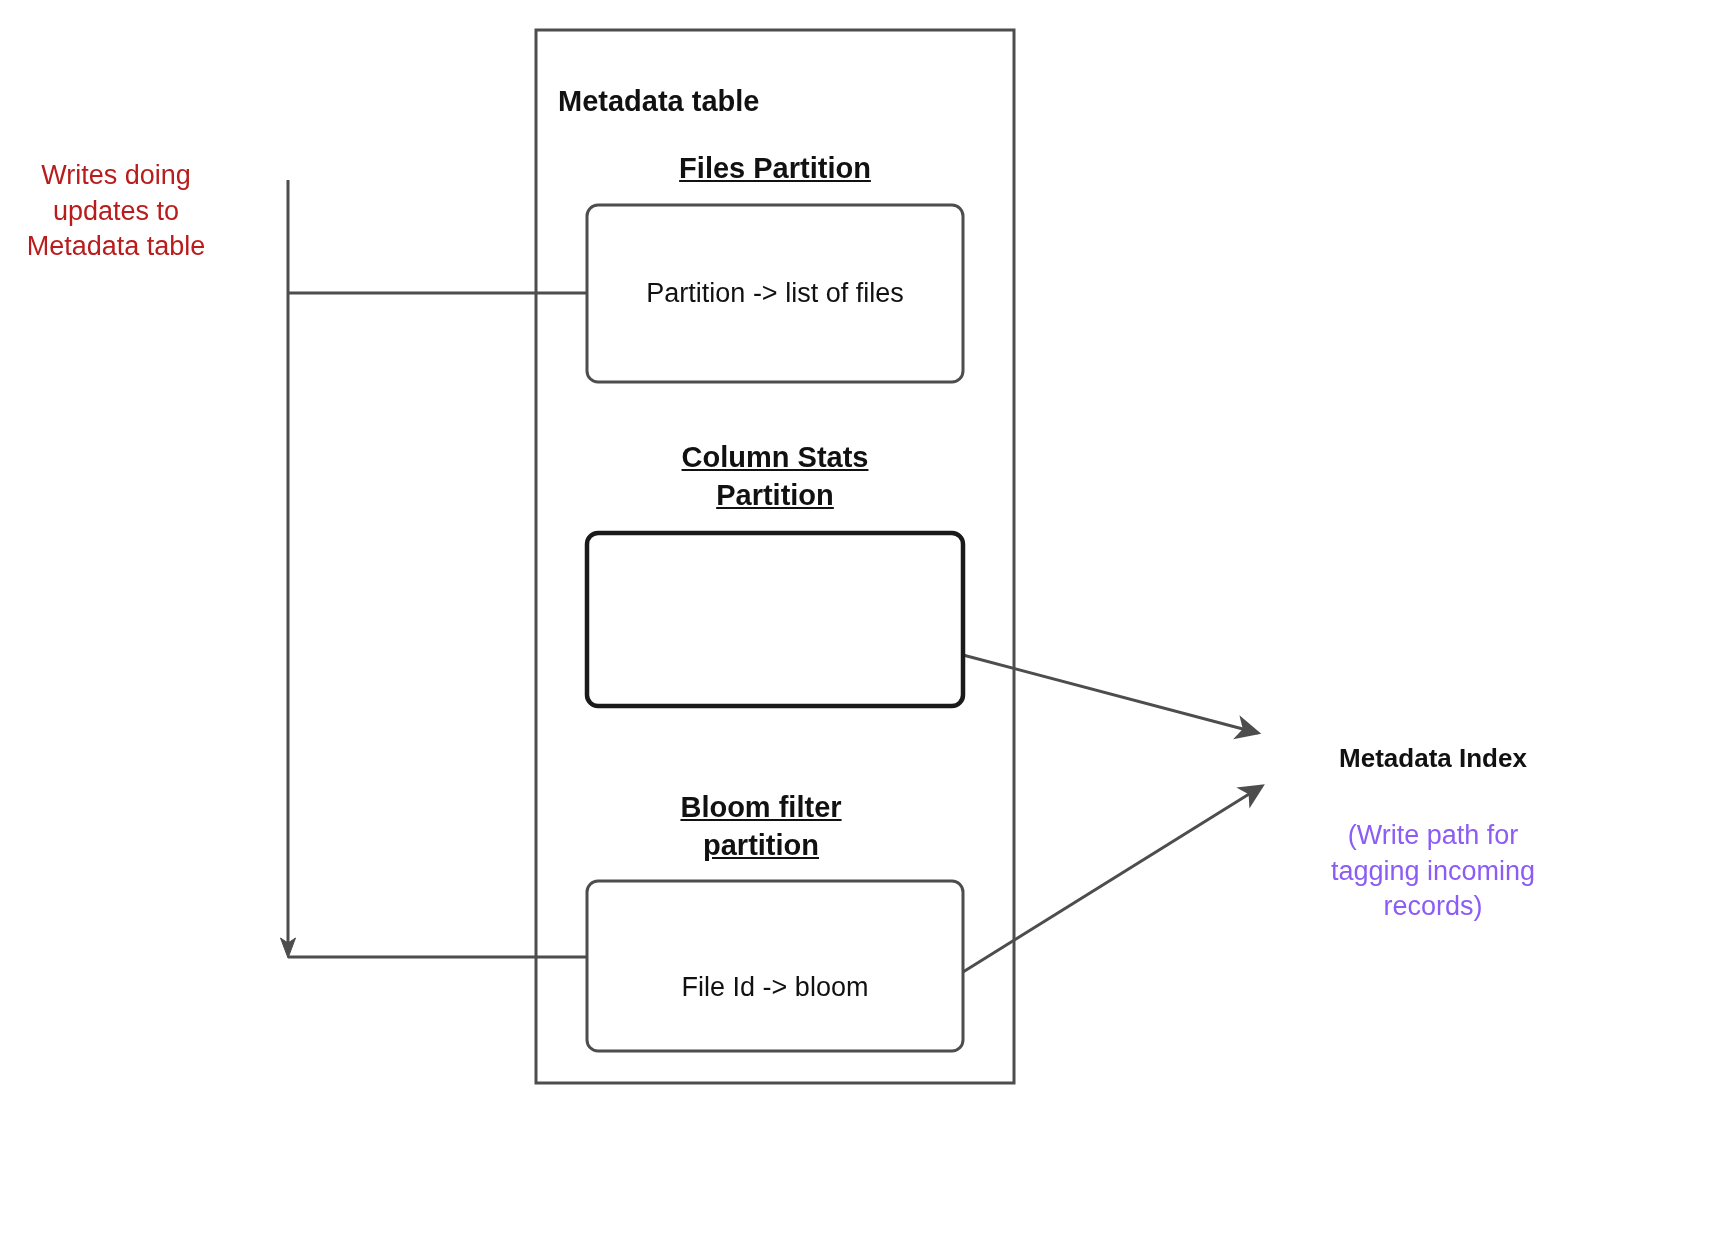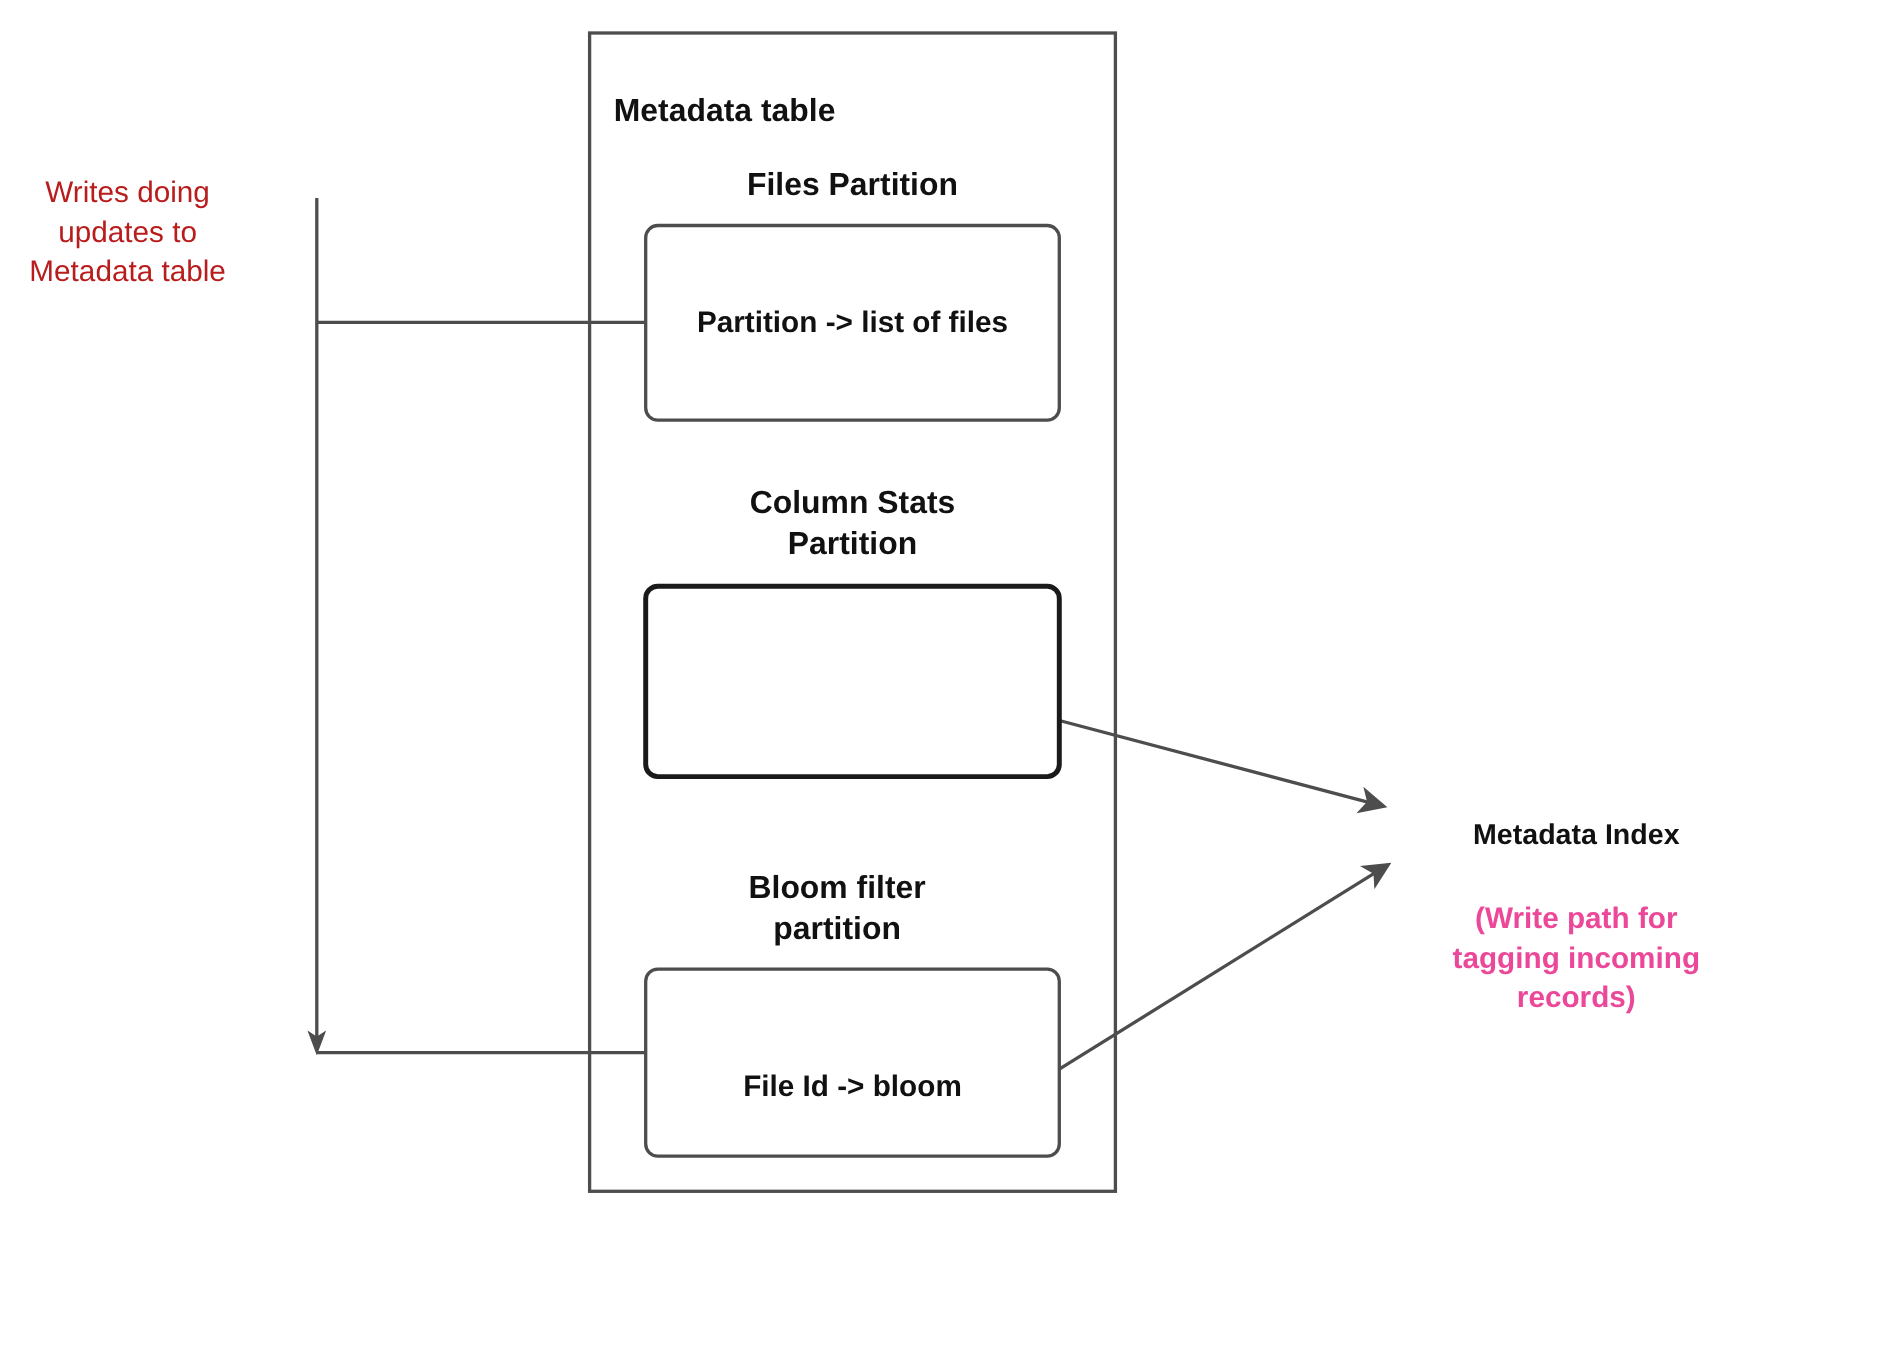--- a/index.html
+++ b/index.html
@@ -34,41 +34,42 @@
   }
   .label-plain {
     font-size: 27px;
     font-weight: 400;
     color: #b91c1c;
   }
   .label-bold {
     font-size: 29px;
     font-weight: 700;
     color: #111111;
+    text-decoration: underline;
   }
   .box-text {
     font-size: 27px;
-    font-weight: 700;
+    font-weight: 400;
     color: #111111;
   }
   .container-title {
     font-size: 29px;
     font-weight: 700;
     color: #111111;
     text-align: left;
   }
   .index-title {
     font-size: 26px;
     font-weight: 700;
     color: #111111;
   }
   .index-caption {
     font-size: 27px;
-    font-weight: 700;
-    color: #ec4899;
+    font-weight: 400;
+    color: #8b5cf6;
   }
   .vcenter {
     display: flex;
     align-items: center;
     justify-content: center;
   }
 </style>
 </head>
 <body>
 

